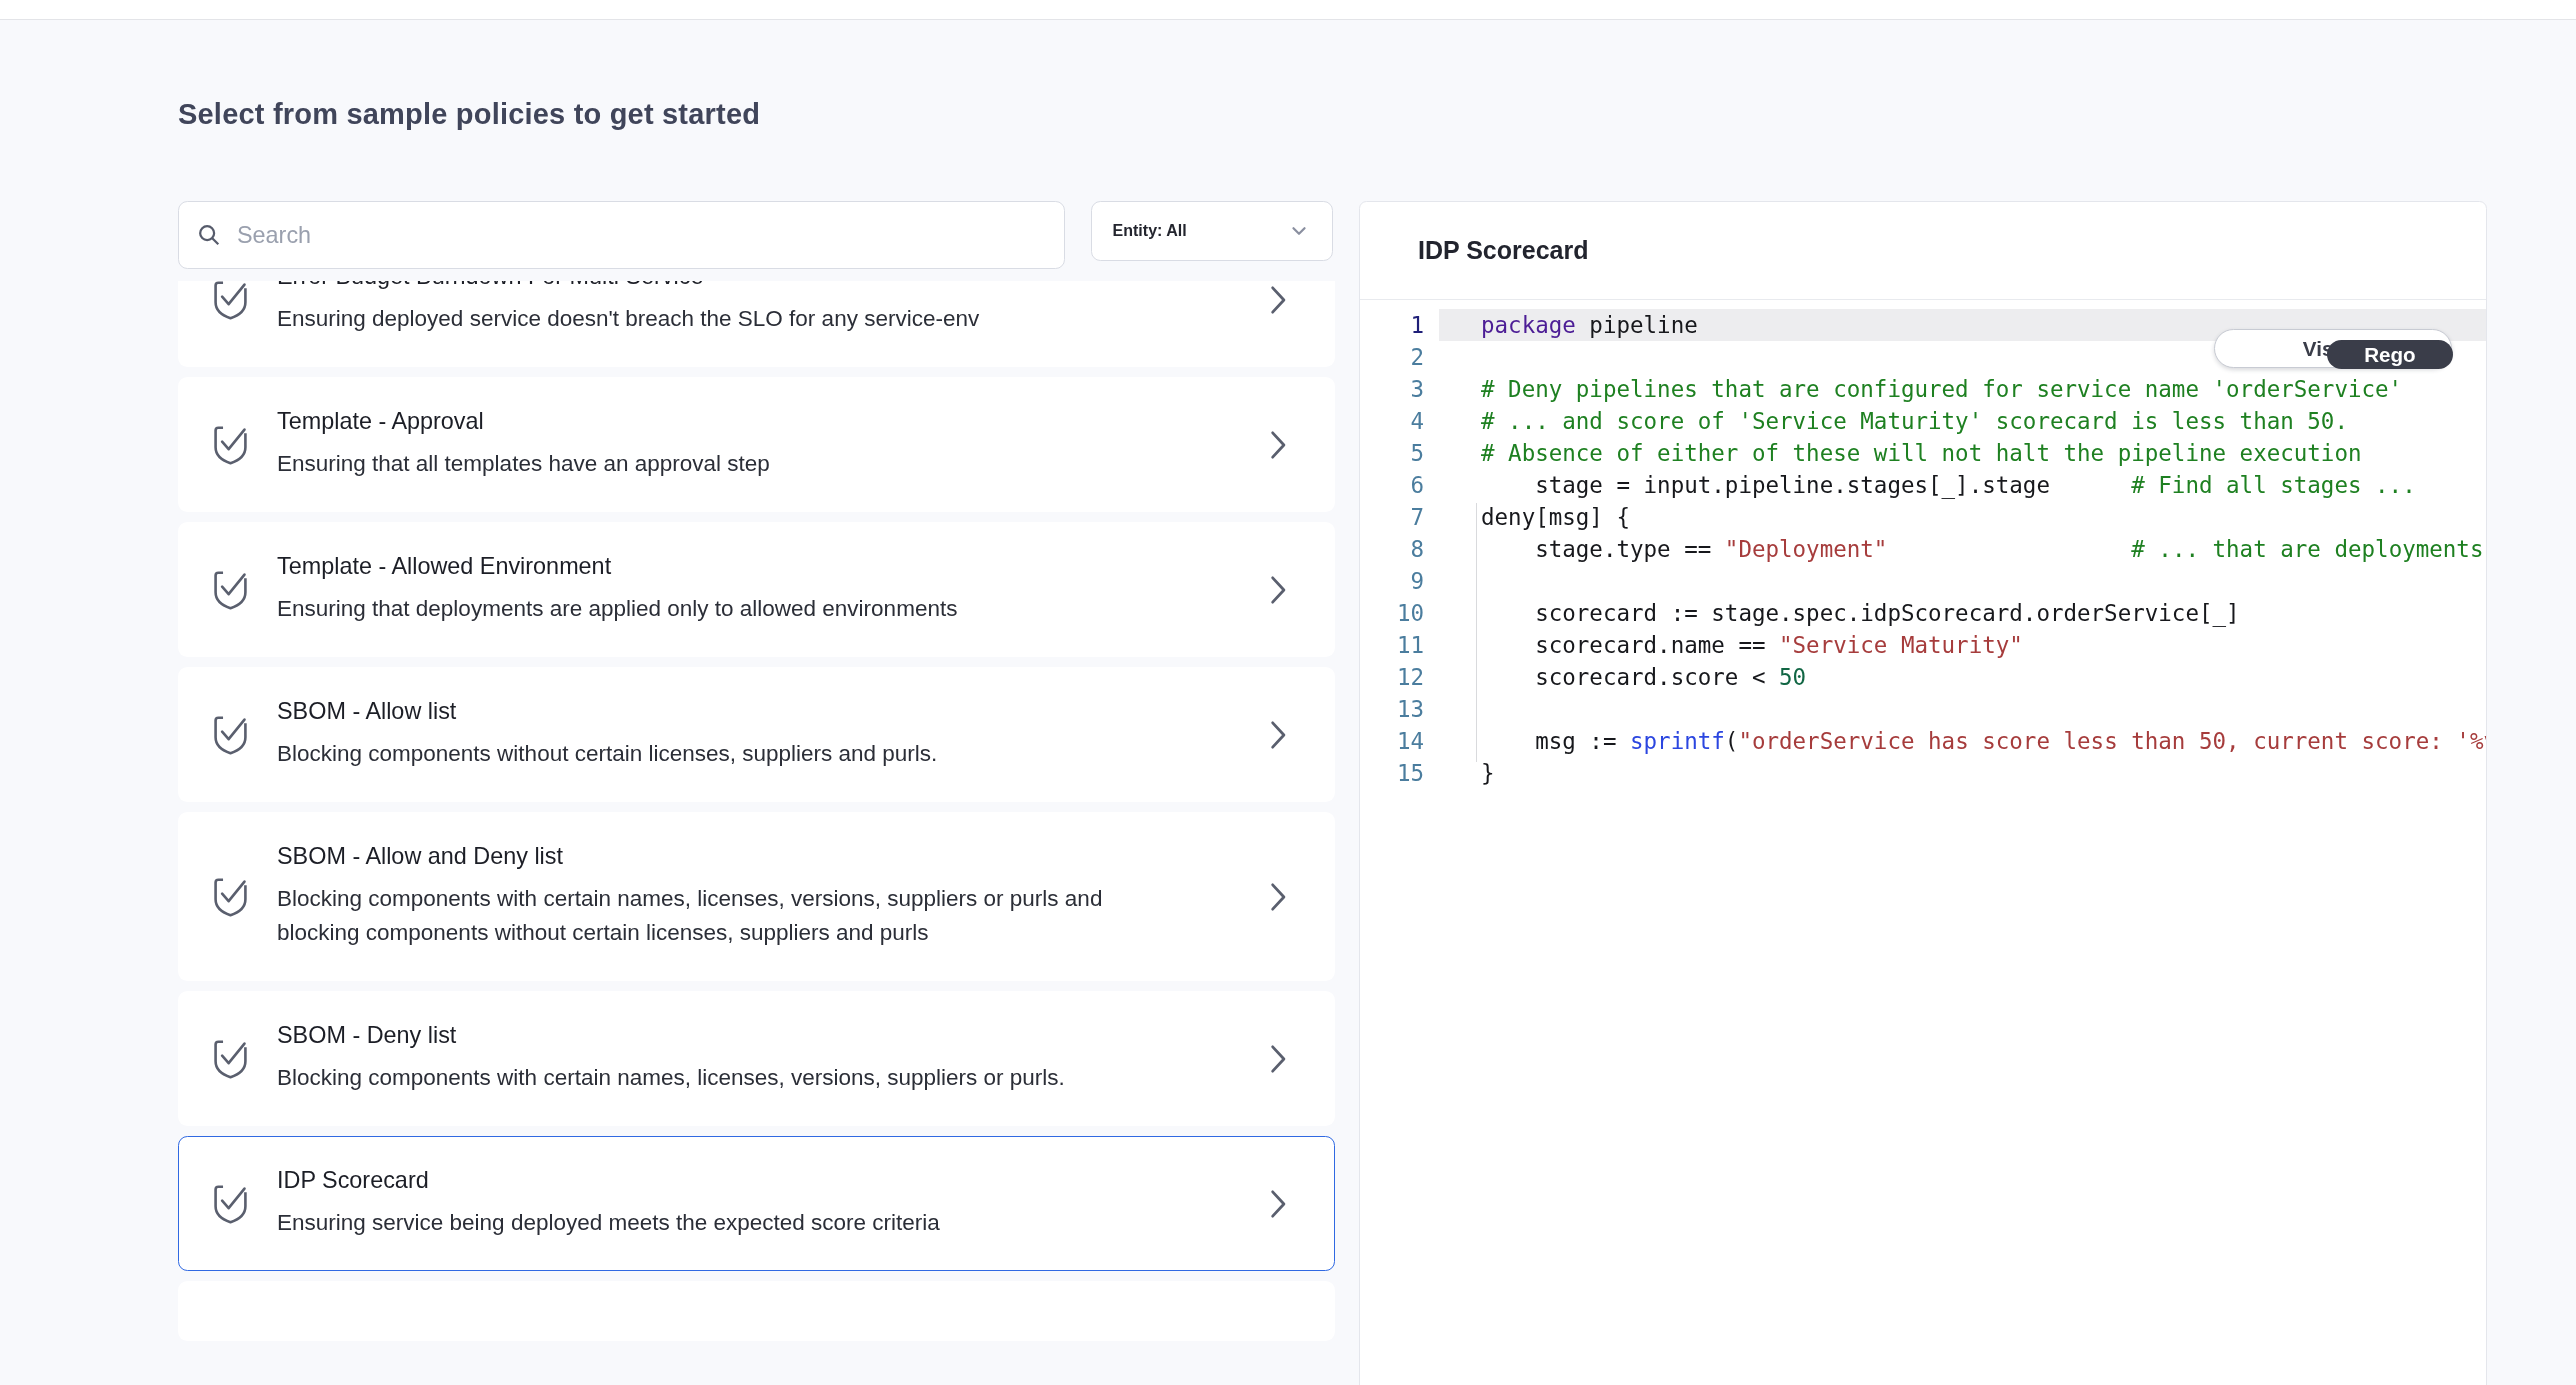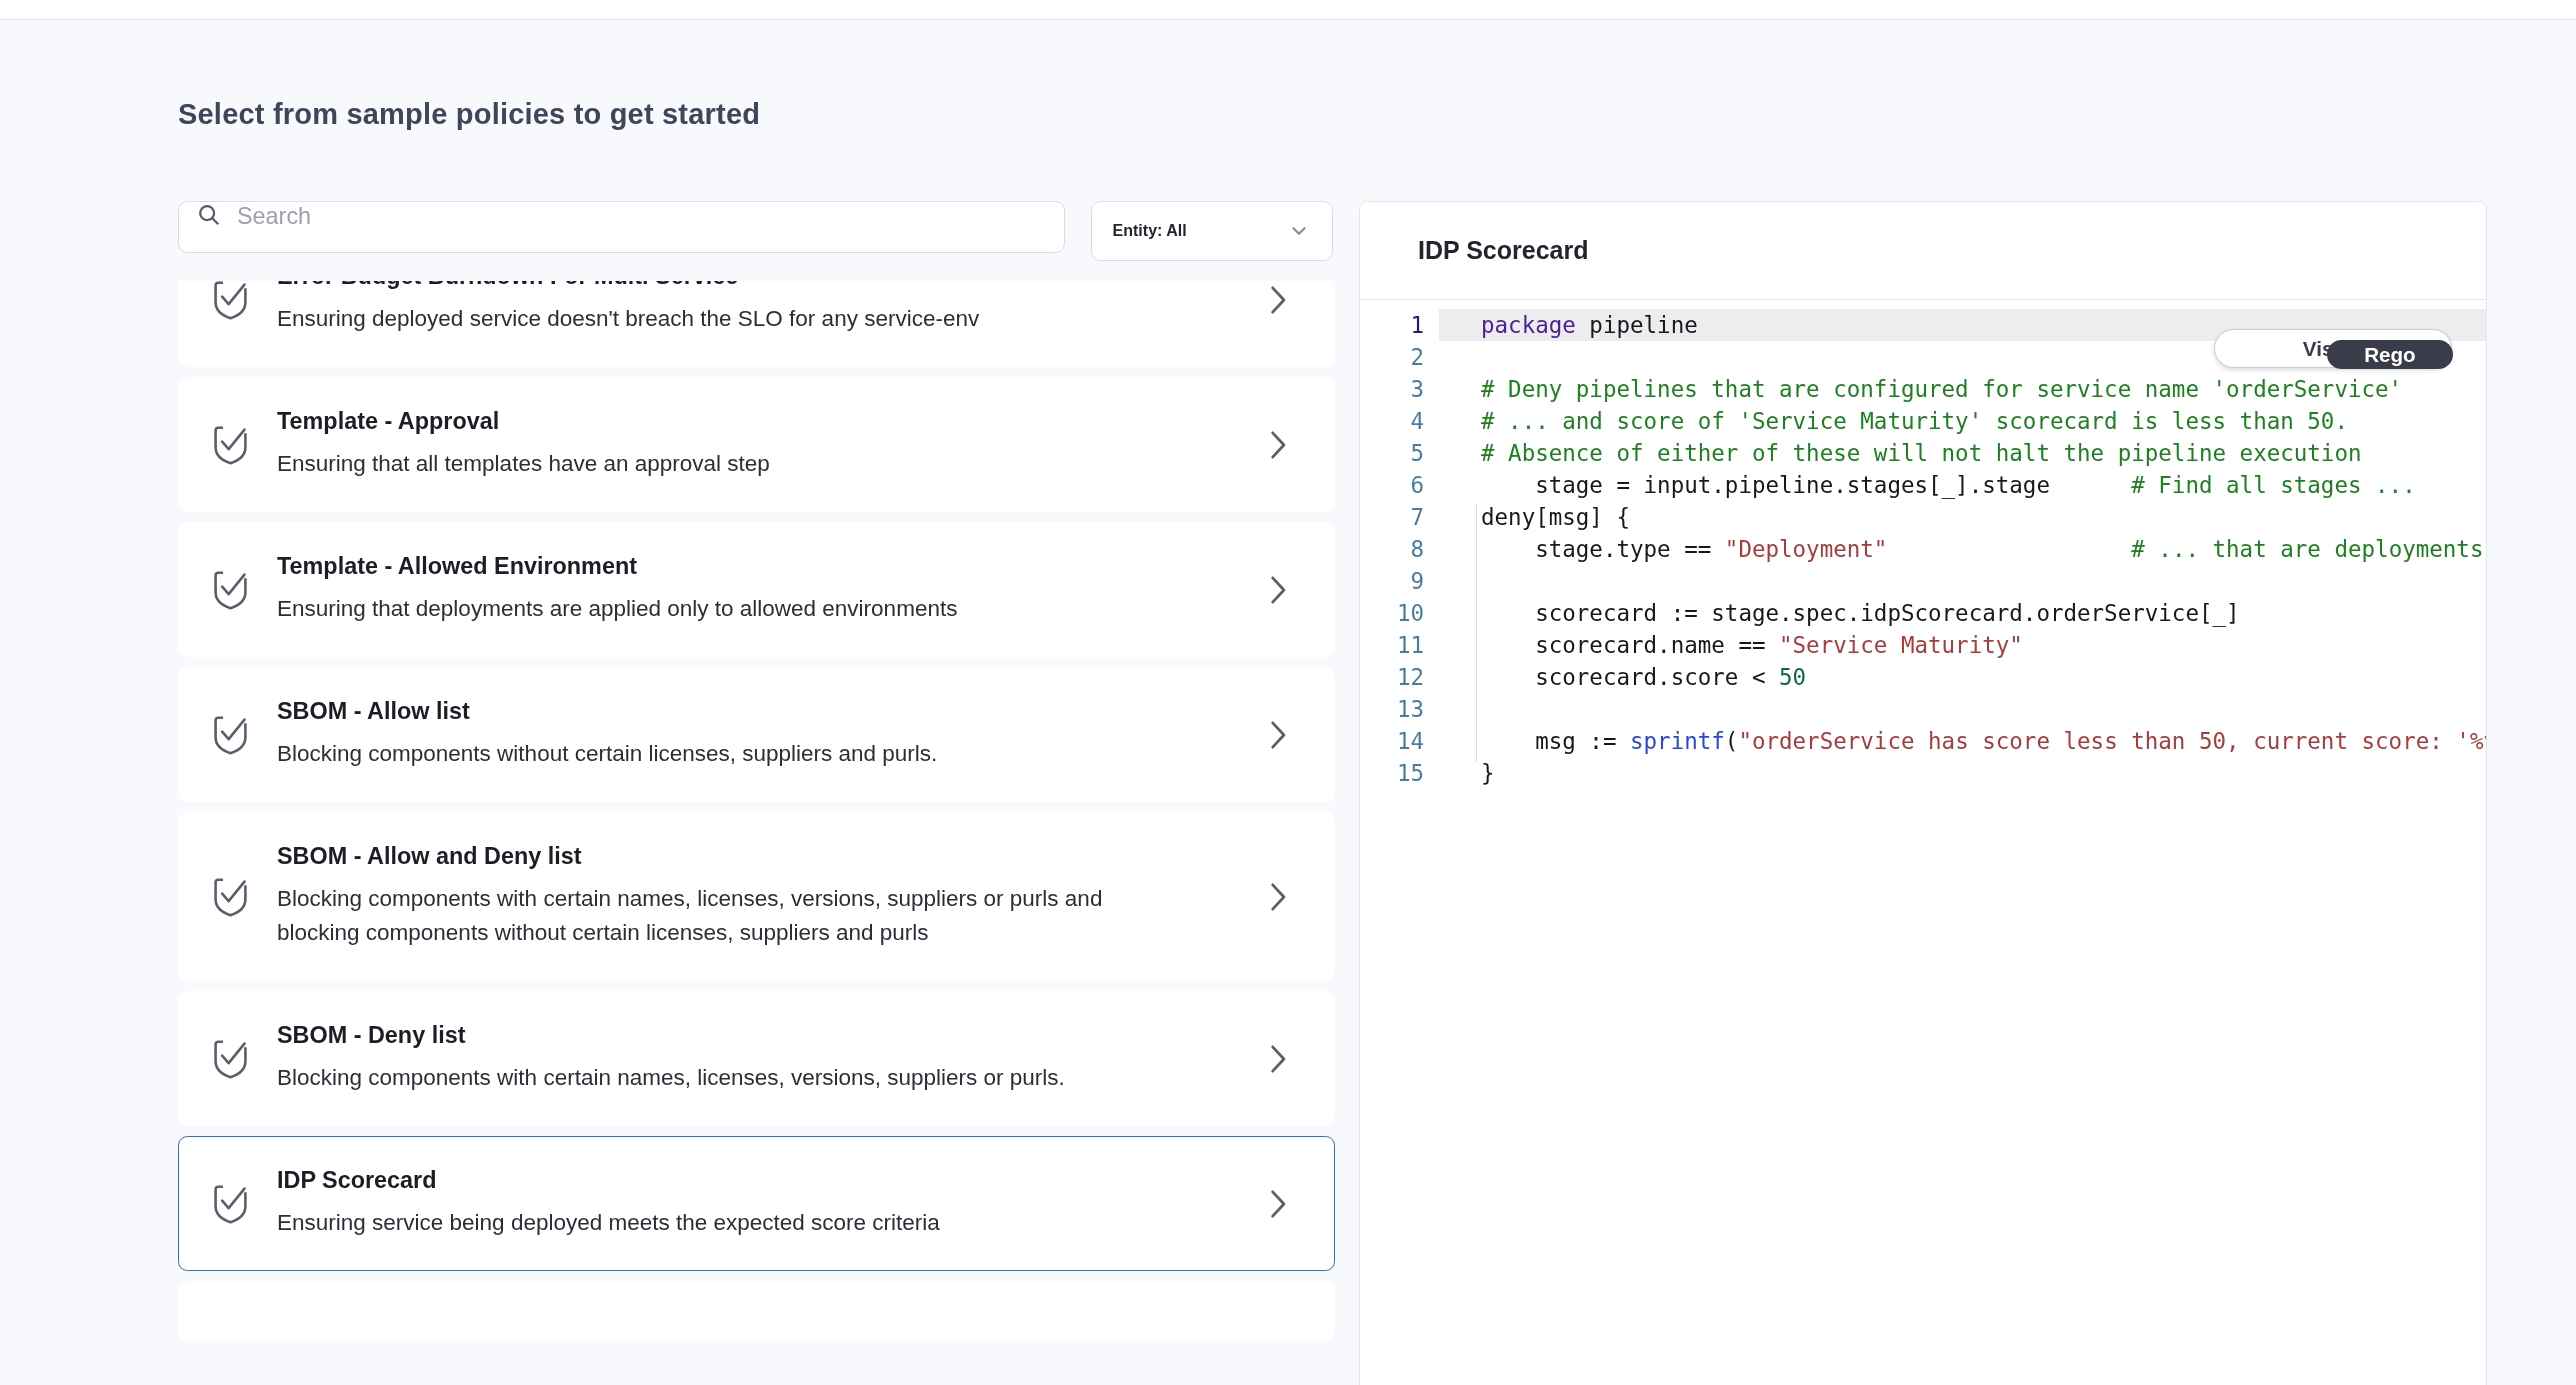--- a/index.html
+++ b/index.html
@@ -7,38 +7,38 @@
     width:2576px;height:1385px;position:relative;overflow:hidden;
     background:#f8f9fc;
     font-family:"Liberation Sans", sans-serif;
     -webkit-font-smoothing:antialiased;
   }
   
   .topbar{position:absolute;top:0;left:0;right:0;height:19px;background:#ffffff;border-bottom:1.9px solid #e3e4e8;}
   
   .page-title{position:absolute;left:178px;top:79px;font-size:29px;font-weight:700;color:#40455a;letter-spacing:0.2px;}
   
-  .search-box{position:absolute;left:178px;top:201px;width:887px;height:52px;box-sizing:border-box;
-    background:#fff;border:1.9px solid #d9dce4;border-radius:9.4px;display:flex;align-items:flex-start;padding:0 17px;gap:13px;}
+  .search-box{position:absolute;left:178px;top:201px;width:887px;height:68px;box-sizing:border-box;
+    background:#fff;border:1.9px solid #d9dce4;border-radius:9.4px;display:flex;align-items:center;padding:0 17px;gap:13px;}
   .search-box input{border:none;outline:none;flex:1;font-size:23.4px;color:#23252e;font-family:"Liberation Sans",sans-serif;background:transparent;}
   .search-box input::placeholder{color:#9aa0ae;}
   .entity-select{position:absolute;left:1091px;top:201px;width:242px;height:60px;box-sizing:border-box;
     background:#fff;border:1.9px solid #d9dce4;border-radius:9.4px;display:flex;align-items:center;justify-content:space-between;
     padding:0 20.6px;font-size:16px;font-weight:600;color:#23252e;cursor:pointer;}
   
   .list-viewport{position:absolute;left:178px;top:281px;width:1157px;height:1105px;overflow:hidden;
     display:flex;flex-direction:column;gap:10px;}
   .policy-card{flex:none;box-sizing:border-box;background:#fff;border:1.9px solid transparent;border-radius:9.4px;
     padding:30px 45px 30px 31px;display:flex;align-items:center;cursor:pointer;}
   .policy-card.first{margin-top:-49px;}
   .policy-card.selected{border-color:#3069e2;}
   .policy-card.stub{height:60px;padding:0;}
   .shield-wrap{flex:none;width:41px;margin-right:26px;display:flex;align-items:center;}
   .card-texts{flex:1;min-width:0;}
-  .p-title{font-size:23.4px;font-weight:700;color:#1c1e26;margin-bottom:12px;}
+  .p-title{font-size:23.4px;font-weight:400;color:#1c1e26;margin-bottom:12px;}
   .p-desc{font-size:22.5px;color:#2b2e37;line-height:34px;max-width:842px;}
   .chev-wrap{flex:none;margin-left:19px;display:flex;align-items:center;}
   
   .preview-panel{position:absolute;left:1359px;top:201px;width:1128px;height:1189px;box-sizing:border-box;
     background:#fff;border:1.9px solid #e4e6ec;border-radius:7.5px 7.5px 0 0;overflow:hidden;}
   .preview-header{height:97px;border-bottom:1.9px solid #e8eaee;display:flex;align-items:center;padding-left:58px;}
   .preview-title{font-size:25px;font-weight:700;color:#22242e;}
   .code-wrap{position:relative;display:flex;padding-top:9.4px;}
   .gutter{flex:none;width:79px;box-sizing:border-box;text-align:right;padding-right:15px;}
   .gutter .ln{height:32px;line-height:32px;font-family:"DejaVu Sans Mono",monospace;font-size:22.5px;color:#4b7d9e;}

